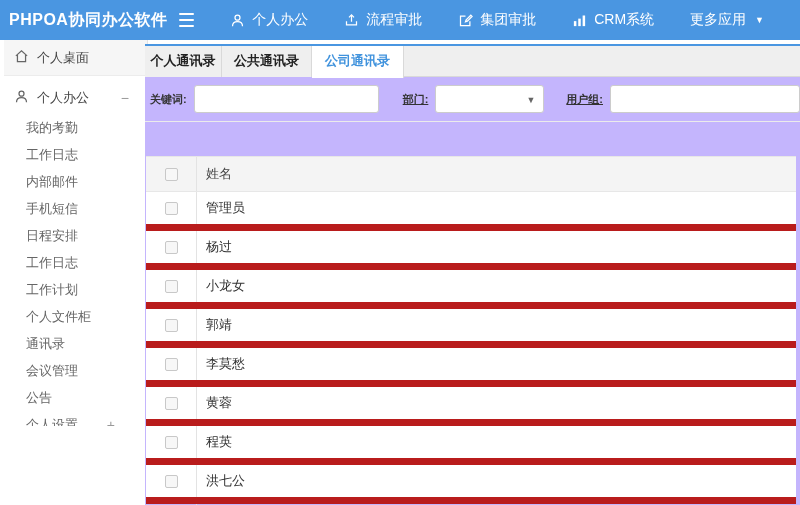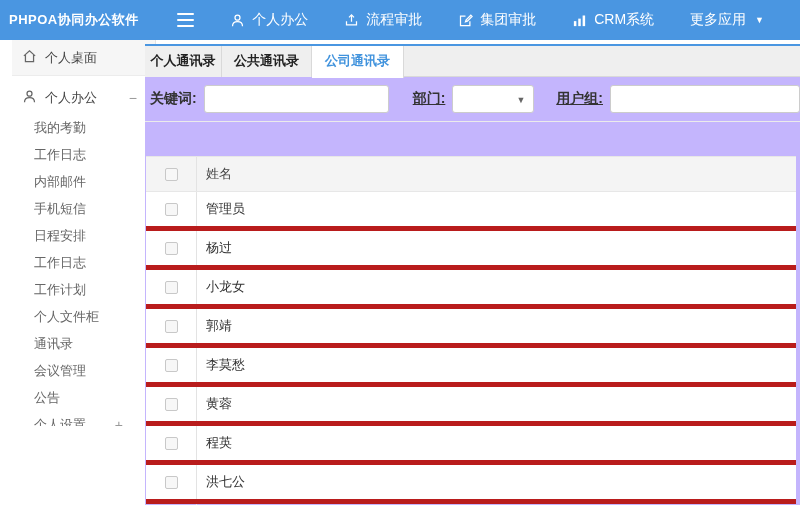--- a/index.html
+++ b/index.html
@@ -3,33 +3,33 @@
 <meta charset="utf-8">
 <style>
   * { margin:0; padding:0; box-sizing:border-box; }
   html,body { width:800px; height:505px; overflow:hidden; background:#fff;
               font-family:"Liberation Sans","DejaVu Sans",sans-serif; }
   .app { position:relative; width:800px; height:505px; overflow:hidden; background:#fff; }
 
   
   .topbar { position:absolute; left:0; top:0; width:800px; height:40px;
             background:#4a96e1; display:flex; align-items:center; color:#fff; }
-  .brand { font-size:13px; font-weight:bold; padding-left:9px; width:185px;
+  .brand { font-size:16px; font-weight:bold; padding-left:9px; width:185px;
            letter-spacing:0.5px; white-space:nowrap; }
   .hamburger { width:20px; height:14px; margin-left:12px; display:flex;
                flex-direction:column; justify-content:space-between; cursor:pointer; }
   .hamburger i { display:block; height:2px; background:#fff; border-radius:1px; }
   .topnav { display:flex; align-items:center; margin-left:36px; }
   .nav-item { display:flex; align-items:center; gap:7px; margin-right:36px;
               font-size:14px; white-space:nowrap; cursor:pointer; }
   .nav-item svg { display:block; }
   .nav-caret { font-size:9px; margin-left:2px; }
 
   
-  .sidebar { position:absolute; left:12px; top:40px; width:144px; height:386px;
+  .sidebar { position:absolute; left:4px; top:40px; width:144px; height:386px;
              background:#fff; border-right:1px solid #e3e3e3; overflow:hidden; }
   .side-desktop { height:36px; background:#f6f6f6; border-bottom:1px solid #ececec;
                   display:flex; align-items:center; gap:8px; padding-left:10px;
                   font-size:13px; color:#444; cursor:pointer; }
   .side-section { height:32px; margin-top:6px; display:flex; align-items:center; gap:8px;
                   padding-left:10px; font-size:13px; color:#444; position:relative; cursor:pointer; }
   .side-section .toggle, .side-li .toggle {
       position:absolute; right:18px; color:#999; font-size:14px; line-height:1; }
   .side-list { list-style:none; }
   .side-li { height:27px; line-height:27px; padding-left:22px; font-size:13px;
@@ -45,36 +45,36 @@
   .tab { height:31px; line-height:30px; text-align:center; font-size:13px;
          font-weight:bold; color:#222; border-right:1px solid #d9d9d9;
          background:#efefef; cursor:pointer; }
   .tab.t0 { width:77px; }
   .tab.t1 { width:90px; }
   .tab.active { width:92px; background:#fff; color:#4193dd; height:32px; }
 
   
   .filters { height:45px; border-bottom:1px solid #ebebeb; display:flex;
              align-items:center; padding-left:5px; white-space:nowrap; }
-  .filters label { font-size:14px; font-weight:bold; color:#333; }
+  .filters label { font-size:11px; font-weight:bold; color:#333; }
   .f-input { height:28px; border:1px solid #ccc; border-radius:3px; background:#fff;
              font-size:13px; padding:0 6px; outline:none; }
   .kw-input { width:185px; margin-left:7px; }
   .dept-label { margin-left:24px;text-decoration:underline; }
   .f-select { position:relative; width:183px; height:28px; margin-left:7px;
               border:1px solid #ccc; border-radius:3px; background:#fff; cursor:pointer; }
   .f-select .caret { position:absolute; right:8px; top:9px; font-size:9px; color:#666; }
   .grp-label { margin-left:22px;text-decoration:underline; }
   .grp-input { width:300px; margin-left:7px; }
 
   
   .table { margin:34px 4px 0 1px; border-top:1px solid #e7e7e7; }
   .thead { height:35px; background:#f4f4f4; border-bottom:1px solid #e7e7e7;
            display:flex; }
-  .trow  { height:39px; border-bottom:5px solid #b91c1c; display:flex; background:#fff; }
+  .trow  { height:39px; border-bottom:7px solid #b91c1c; display:flex; background:#fff; }
   .trow-partial { height:8px; display:flex; }
   .col-check { width:51px; border-right:1px solid #e3e3e3; display:flex;
                align-items:center; justify-content:center; flex-shrink:0; }
   .checkbox { width:13px; height:13px; border:1px solid #c8c8c8; background:#f7f7f7;
               border-radius:2px; cursor:pointer; }
   .col-name { display:flex; align-items:center; padding-left:9px; font-size:13px;
               color:#333;font-family:Liberation Serif, serif; }
   .thead .col-name { color:#444; }
 </style>
 </head>

